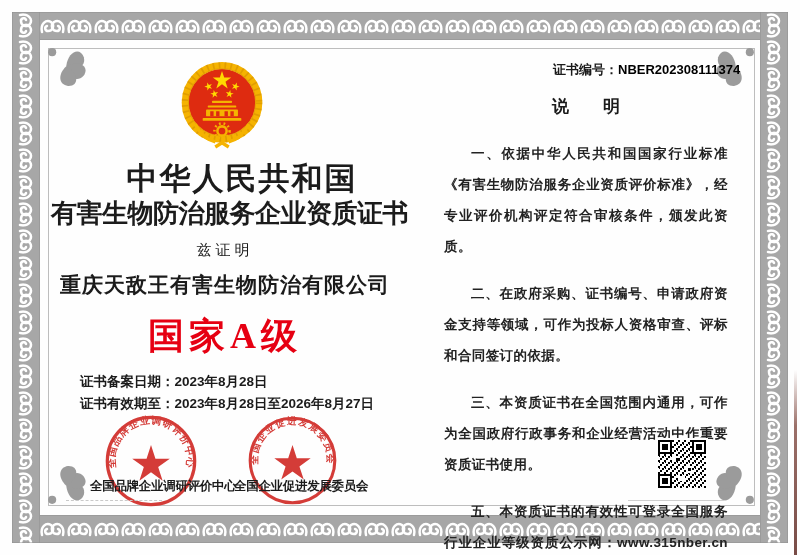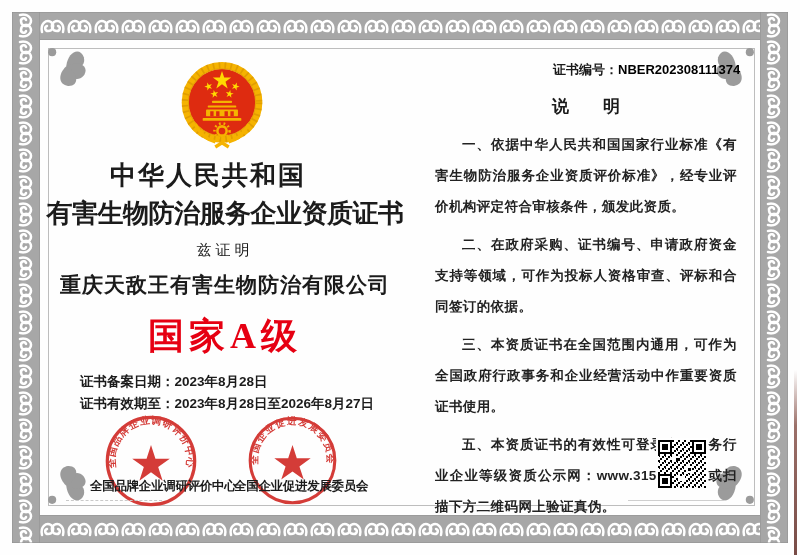--- a/index.html
+++ b/index.html
@@ -16,42 +16,42 @@
   }
   .corner-orn{position:absolute;width:44px;height:44px;}
   .edge-artifact{
     position:absolute;right:3px;top:370px;width:3px;height:185px;
     background:linear-gradient(180deg,rgba(122,64,55,0),rgba(122,64,55,.75) 30%,rgba(96,44,38,.85));
   }
   
   .cert-no{position:absolute;left:553px;top:61px;font-size:13px;font-weight:700;white-space:nowrap;}
   .cert-no .num{color:#000000;}
   .emblem{position:absolute;left:180px;top:62px;}
-  .t-country{position:absolute;left:28px;top:158px;width:360px;text-align:center;
-    font-size:26px;font-weight:700;letter-spacing:2px;white-space:nowrap;}
-  .t-main{position:absolute;left:42px;top:196px;width:366px;text-align:center;
+  .t-country{position:absolute;left:62px;top:158px;width:360px;text-align:center;
+    font-size:31px;font-weight:700;letter-spacing:2px;white-space:nowrap;}
+  .t-main{position:absolute;left:42px;top:196px;width:366px;text-align:right;
     font-size:26px;font-weight:700;letter-spacing:-.5px;white-space:nowrap;}
   .t-certify{position:absolute;left:45px;top:241px;width:360px;text-align:center;
     font-size:15px;letter-spacing:4px;font-weight:500;}
   .t-company{position:absolute;left:45px;top:271px;width:360px;text-align:center;
     font-size:21px;font-weight:700;letter-spacing:1px;white-space:nowrap;}
   .t-grade{position:absolute;left:45px;top:312px;width:360px;text-align:center;
     font-size:36px;font-weight:700;letter-spacing:5px;color:#e60012;
     font-family:"Liberation Serif","DejaVu Serif",serif;}
   .dates{position:absolute;left:80px;top:371px;font-size:13.5px;font-weight:700;line-height:22px;white-space:nowrap;}
   
   .seal{position:absolute;opacity:.95;}
   .seal-label{position:absolute;top:478px;font-size:12.5px;font-weight:700;white-space:nowrap;letter-spacing:-.3px;}
   .sig-line-left{position:absolute;left:66px;top:500px;width:96px;border-top:1px dashed #c9c9c9;}
   .sig-line-right{position:absolute;left:628px;top:500px;width:96px;border-top:1px solid #cfcfcf;}
   
   .notes-head{position:absolute;left:428px;top:95px;width:316px;text-align:center;
     font-size:17px;font-weight:700;white-space:pre;}
   .notes{position:absolute;left:428px;top:122px;width:316px;}
-  .notes p{margin:7px;font-size:13.5px;font-weight:700;line-height:31px;
+  .notes p{margin:16px;font-size:13.5px;font-weight:700;line-height:31px;
     text-align:justify;text-indent:2em;letter-spacing:.4px;color:#222;}
   .qr{position:absolute;left:656px;top:438px;}
 </style>
 </head>
 <body>
 
 <svg width="0" height="0" style="position:absolute" aria-hidden="true">
   <defs>
     <path id="star" d="M0 -10 L2.25 -3.09 L9.51 -3.09 L3.63 1.18 L5.88 8.09 L0 3.82 L-5.88 8.09 L-3.63 1.18 L-9.51 -3.09 L-2.25 -3.09 Z"></path>
     <path id="petal" d="M0 0 C14 -10 27 -3 21 8 C15 17 4 13 0 0 Z"></path>

